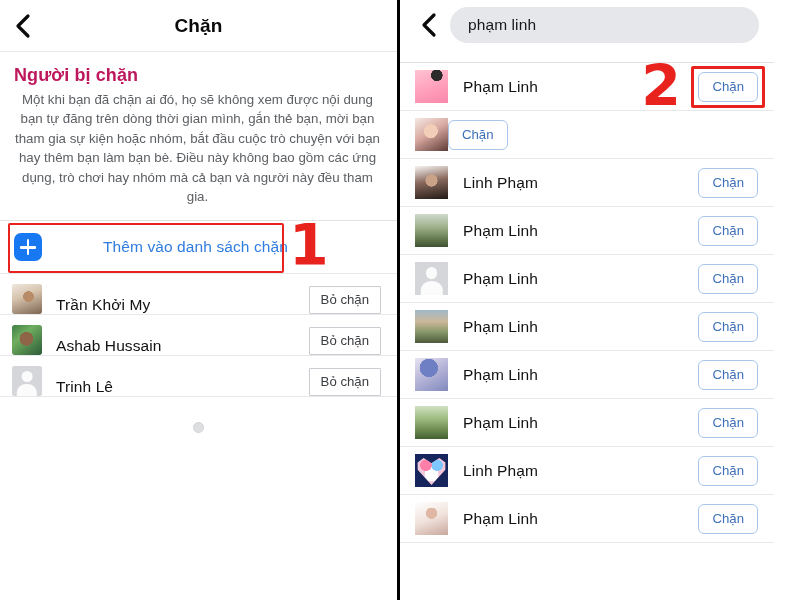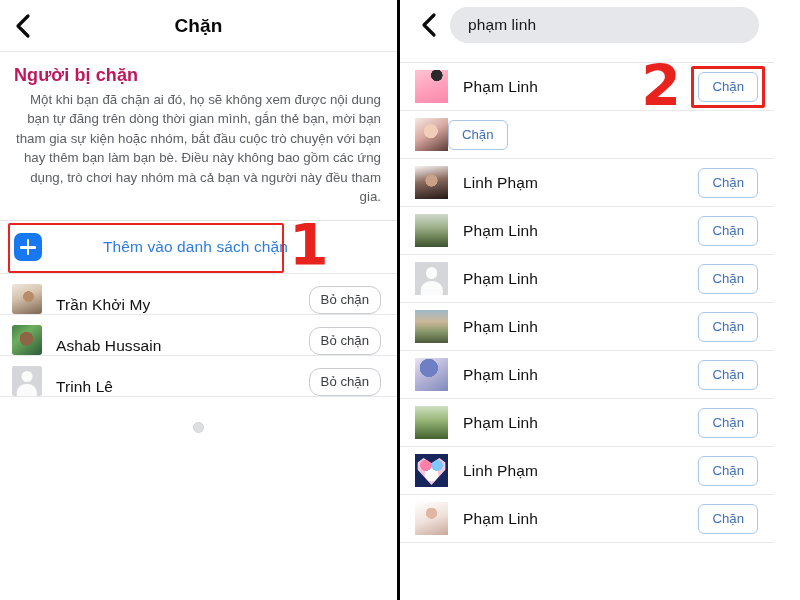--- a/index.html
+++ b/index.html
@@ -51,21 +51,21 @@
   
   .section-title {
     font-size: 18px; font-weight: bold; color: #be185d;
     padding: 13px 14px 2px 14px;
     letter-spacing: .1px;
   }
   .section-desc {
     font-size: 13.3px; line-height: 19.4px;
     color: #5d6064;
     padding: 2px 16px 0 14px;
-    text-align: right;
+    text-align: center;
   }
 
   .lsep { height: 1px; background: #e2e3e5; margin-top: 14px; }
 
   
   .add-row-wrap { position: relative; height: 52px; }
   .add-row {
     position: absolute; left: 0; top: 0;
     width: 290px; height: 52px;
     display: flex; align-items: center;
@@ -114,21 +114,21 @@
     background: #d8dadd;
     position: relative;
   }
   .brow-name {
     flex: 1 1 auto;
     font-size: 15.5px; color: #111;
     margin-left: 14px; letter-spacing: .1px;
   }
   .unblock-btn {
     flex: none;
-    border: 1px solid #c9ccd1; border-radius: 11px;
+    border: 1px solid #c9ccd1; border-radius: 1px;
     background: #fff;
     font-size: 13.2px; color: #3b3d41;
     padding: 5px 11px 6px 11px;
     font-family: "Liberation Sans", sans-serif;
     white-space: nowrap;
   }
   .list-end-sep { height: 1px; background: #e7e8ea; }
   .spinner-wrap {
     height: 60px; display: flex; align-items: center; justify-content: center;
   }

